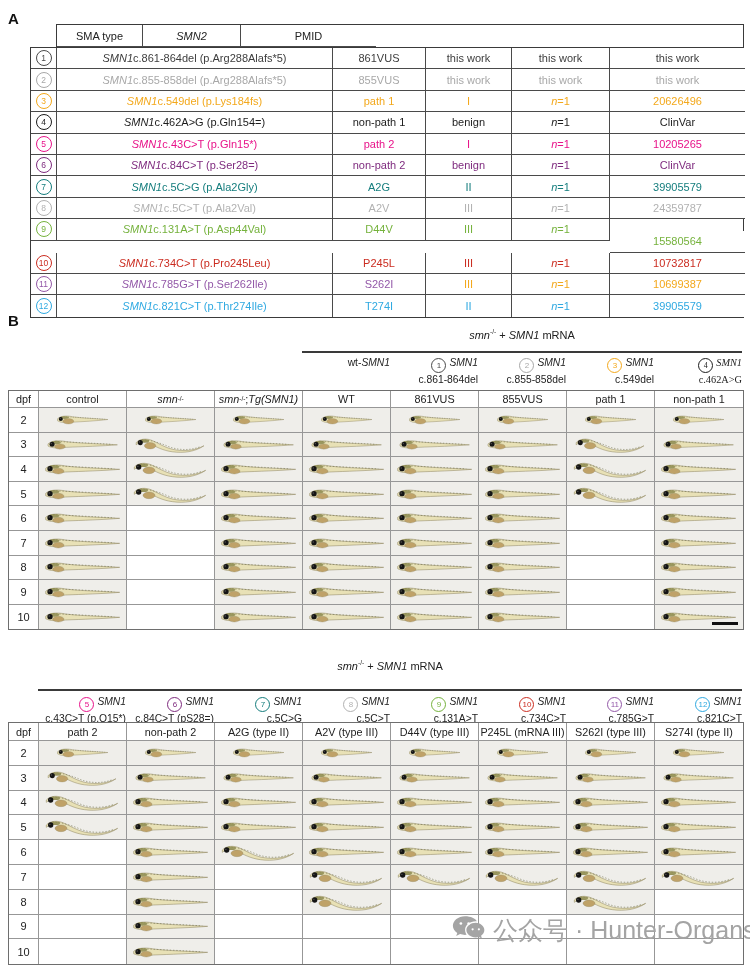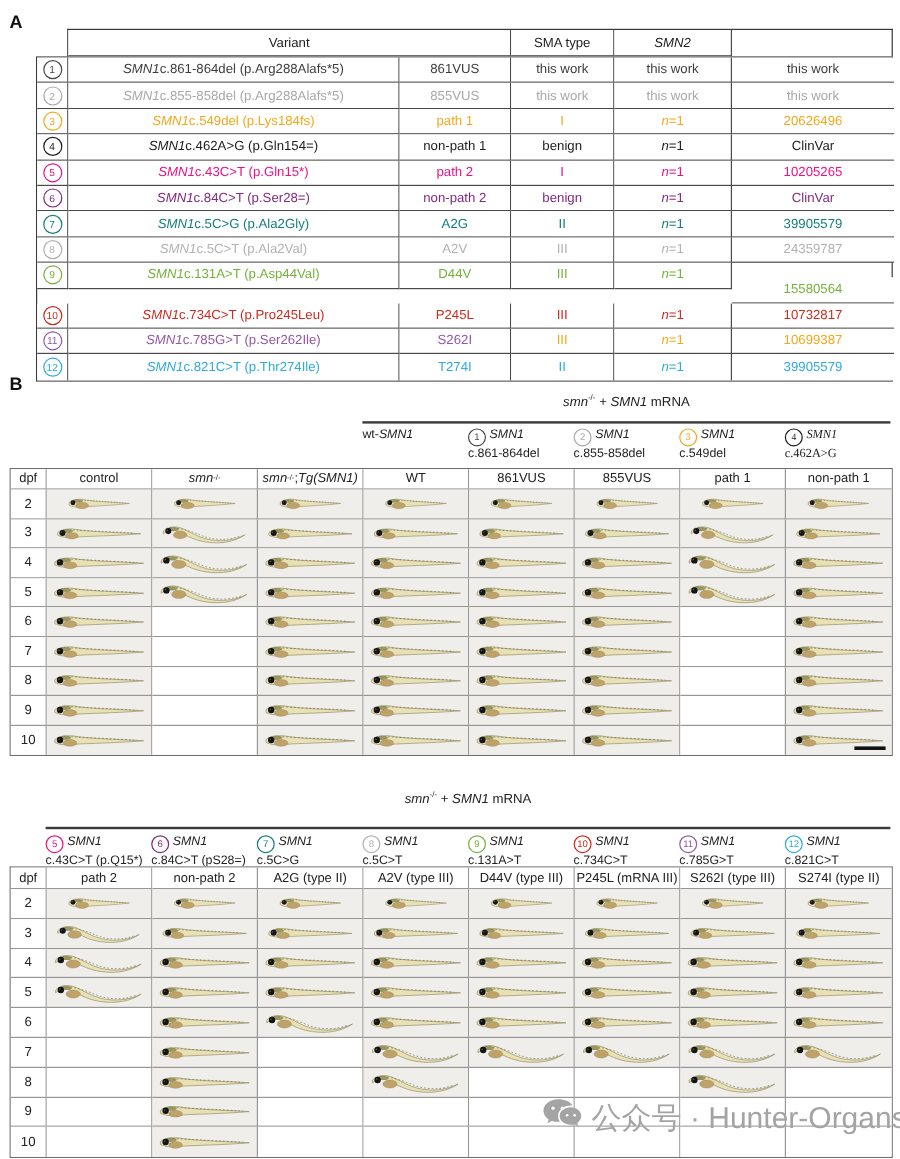--- a/index.html
+++ b/index.html
@@ -21,21 +21,21 @@
   .a-body .a-cell{height:21.4px;}
   .a-body .a-cell.bottom{border-bottom:none;}
   .num-circle{display:inline-flex;align-items:center;justify-content:center;
               width:14px;height:14px;border-radius:50%;border:1.4px solid;font-size:8.5px;
               background:#fff;flex:none;}
 
   
   .grid-wrap{left:8px;width:734px;}
   .g-title{position:absolute;text-align:center;font-size:11px;color:#222;}
   .g-rule{position:absolute;height:2px;background:#3a3a3a;}
-  .g-group{position:absolute;text-align:left;font-size:10.3px;line-height:13px;color:#222;}
+  .g-group{position:absolute;text-align:right;font-size:10.3px;line-height:13px;color:#222;}
   .g-group .num-circle{width:13px;height:13px;font-size:8px;margin-right:3px;vertical-align:-2px;}
   .g-table{position:absolute;left:0;border:1px solid #6e6e6e;box-sizing:border-box;background:#fff;}
   .g-row{display:flex;}
   .g-cell{box-sizing:border-box;border-right:1px solid #979797;border-bottom:1px solid #979797;
           display:flex;align-items:center;justify-content:center;position:relative;overflow:hidden;}
   .g-cell.last-col{border-right:none;}
   .g-row.last .g-cell{border-bottom:none;}
   .g-head{font-size:10.8px;background:#fff;white-space:nowrap;}
   .g-dpf{font-size:11px;background:#fff;}
   .fish-bg{background:#efeeea;}
@@ -46,25 +46,25 @@
   #watermark{left:452px;top:914px;display:flex;align-items:center;gap:8px;z-index:20;
              color:#a4a4a4;font-size:25px;white-space:nowrap;}
 </style>
 </head>
 <body>
 
 <div class="abs panel-label" style="left:8px;top:10px">A</div>
 
 <div id="panel-a" class="abs">
     <div class="a-header">
-      <div class="a-cell" style="width: 369px;">Variant</div>
       <div class="a-cell" style="width: 86px;">SMA type</div>
       <div class="a-cell" style="width: 98px;">
         <span class="it">SMN2</span>
       </div>
+      <div class="a-cell last-col" style="width: 135px;">PMID</div>
     </div>
     <div class="a-body">
       <div class="a-cell">
         <span class="num-circle" style="border-color: rgb(74, 74, 74); color: rgb(74, 74, 74);">1</span>
       </div>
       <div class="a-cell" style="color: rgb(61, 61, 61);">
         <span class="it">SMN1</span>
         <span> c.861-864del (p.Arg288Alafs*5)</span>
       </div>
       <div class="a-cell" style="color: rgb(61, 61, 61);">861VUS</div>

